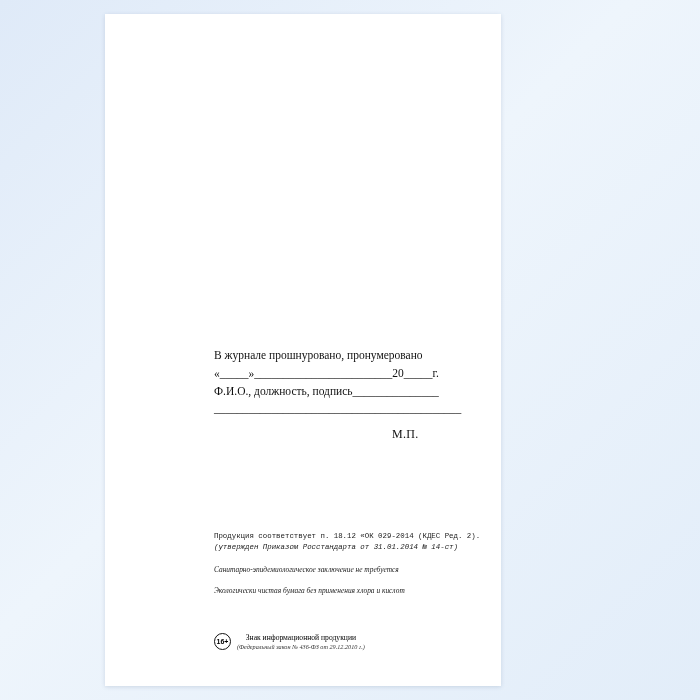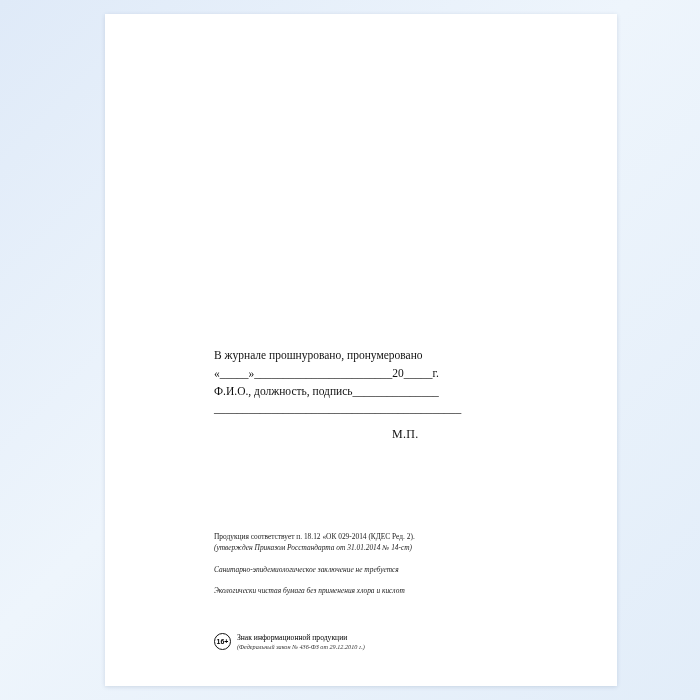--- a/index.html
+++ b/index.html
@@ -16,21 +16,21 @@
   #stage {
     position: relative;
     width: 700px;
     height: 700px;
     background: linear-gradient(135deg, #dfeaf8 0%, #eef5fc 45%, #e2edf9 100%);
   }
   #page {
     position: absolute;
     left: 105px;
     top: 14px;
-    width: 512px;
+    width: 396px;
     height: 672px;
     background: #ffffff;
     box-shadow: 0 1px 4px rgba(60,90,130,0.18);
   }
   .block {
     position: absolute;
     color: #111;
   }
   
   #mid-block {
@@ -63,20 +63,21 @@
   }
   #legal .para.tight {
     margin-bottom: 10px;
     font-style: italic;
   }
   #legal .ital {
     font-style: italic;
   }
   #legal .row {
     white-space: nowrap;
+    font-family: Liberation Mono, monospace;
   }
   
   #agemark {
     position: absolute;
     left: 109px;
     top: 618px;
     display: flex;
     align-items: flex-start;
     gap: 6px;
   }
@@ -90,20 +91,21 @@
     display: flex;
     align-items: center;
     justify-content: center;
     font-family: "Liberation Sans", sans-serif;
     flex: 0 0 auto;
     margin-top: 1px;
   }
   #agemark .txt {
     font-size: 7.6px;
     line-height: 1.45;
+    text-align: center;
   }
   #agemark .sub {
     font-size: 6.2px;
     font-style: italic;
     color: #333;
   }
 </style>
 </head>
 <body>
 

